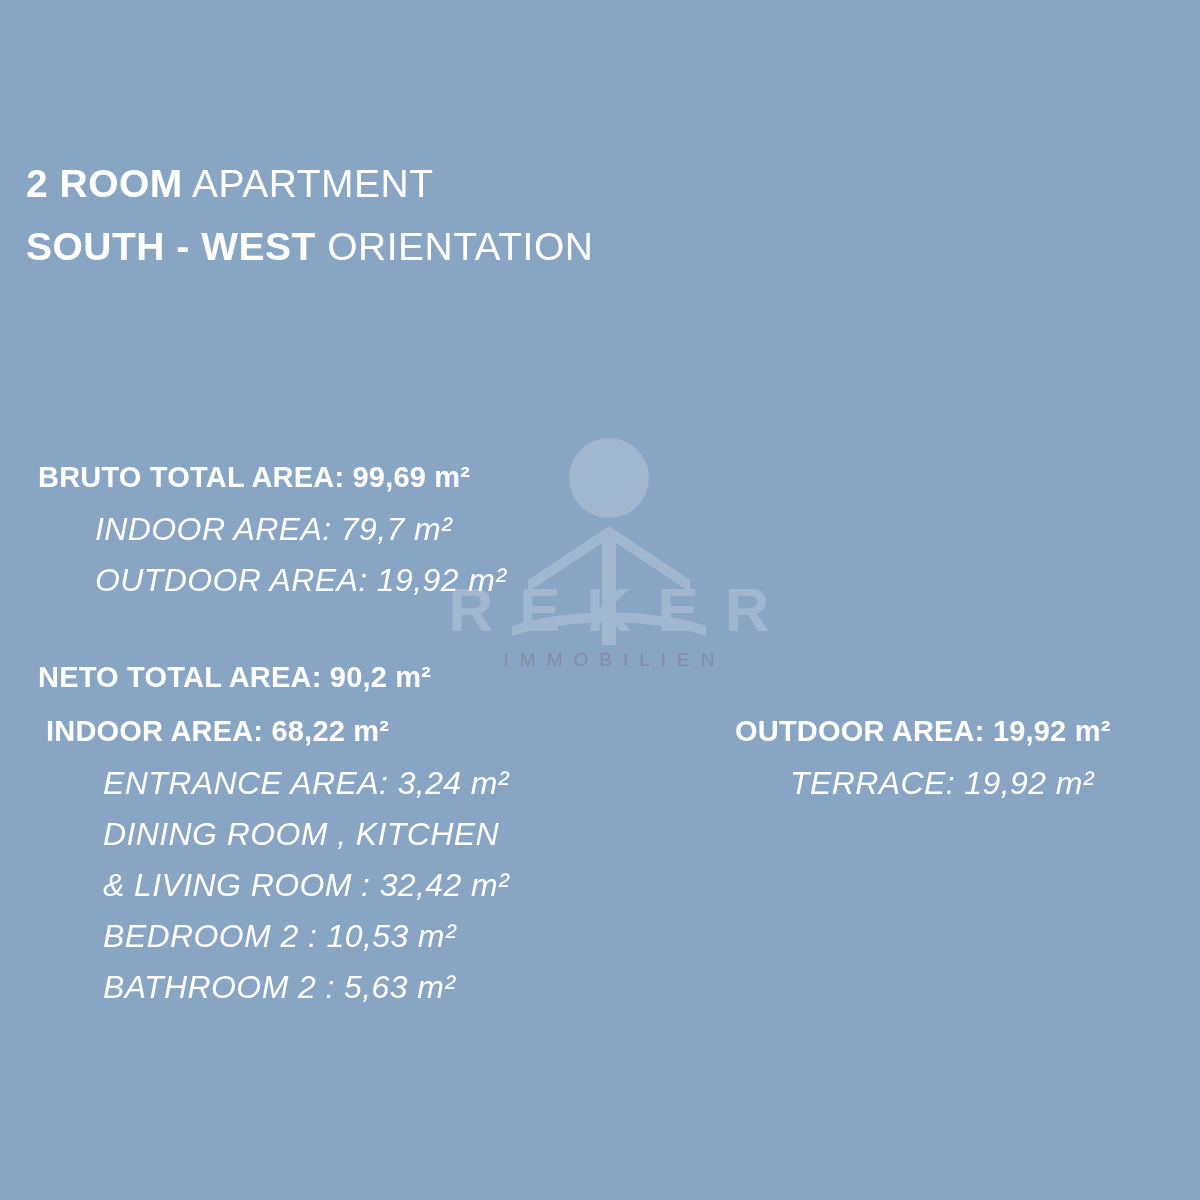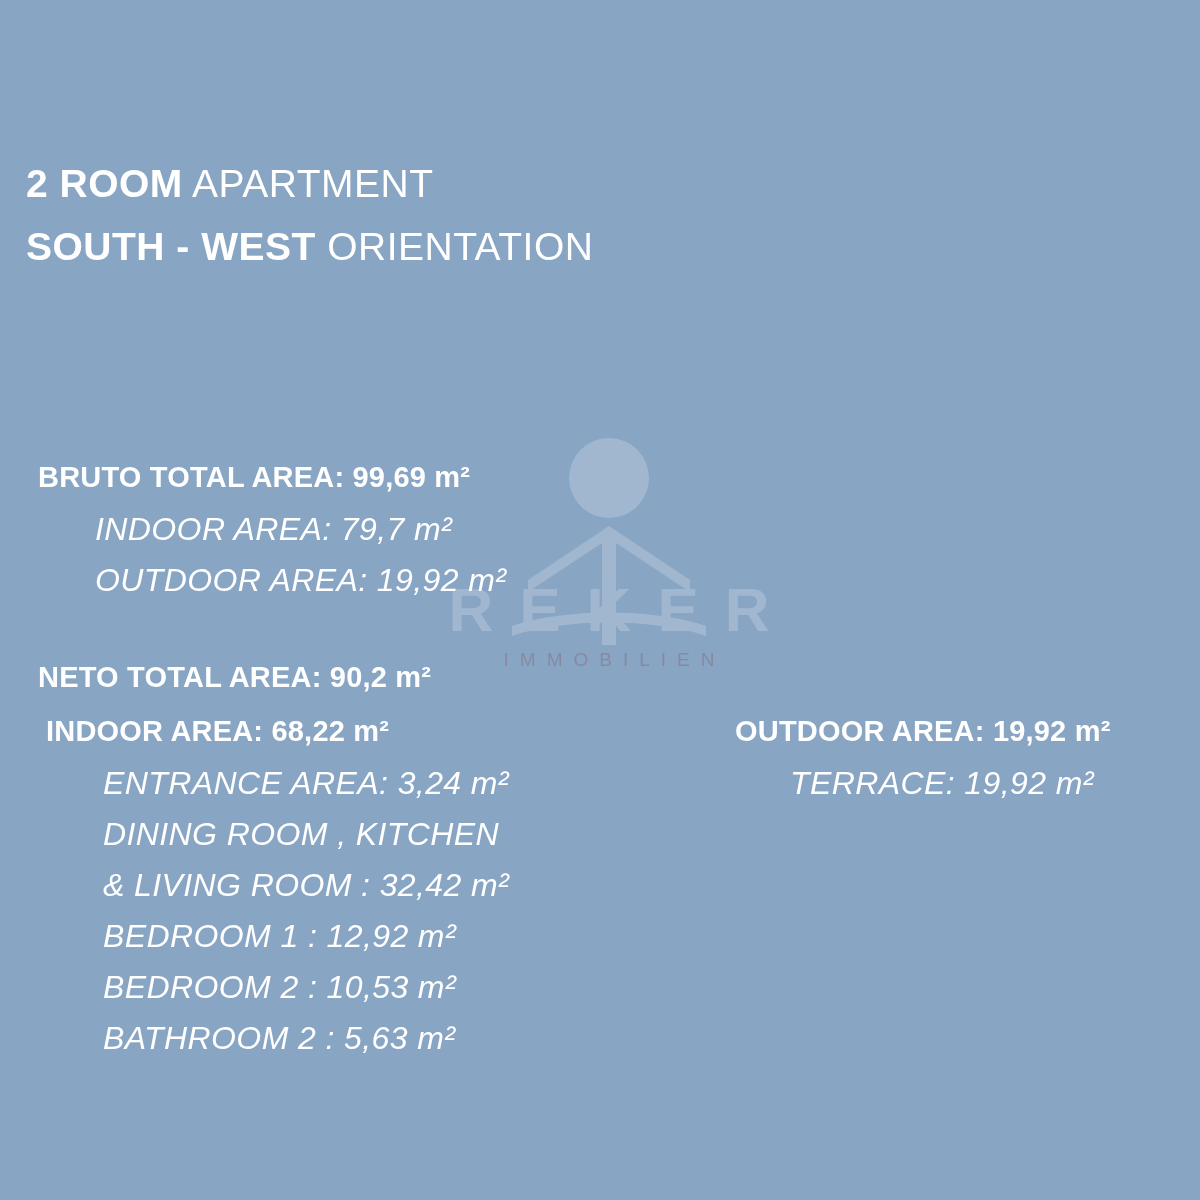--- a/index.html
+++ b/index.html
@@ -145,21 +145,20 @@
 
   <div>
     <div class="bold-row">NETO TOTAL AREA: 90,2 m²</div>
 
     <div class="two-col">
       <div class="col-left">
         <div class="bold-row">INDOOR AREA: 68,22 m²</div>
         <div class="sub-row">ENTRANCE AREA: 3,24 m²</div>
         <div class="sub-row">DINING ROOM , KITCHEN</div>
         <div class="sub-row">&amp; LIVING ROOM : 32,42 m²</div>
-        <div class="sub-row">BEDROOM 1 : 12,92 m²</div>
         <div class="sub-row">BEDROOM 2 : 10,53 m²</div>
         <div class="sub-row">BATHROOM 2 : 5,63 m²</div>
       </div>
 
       <div class="col-right">
         <div class="bold-row">OUTDOOR AREA: 19,92 m²</div>
         <div class="sub-row">TERRACE: 19,92 m²</div>
       </div>
     </div>
   </div>

